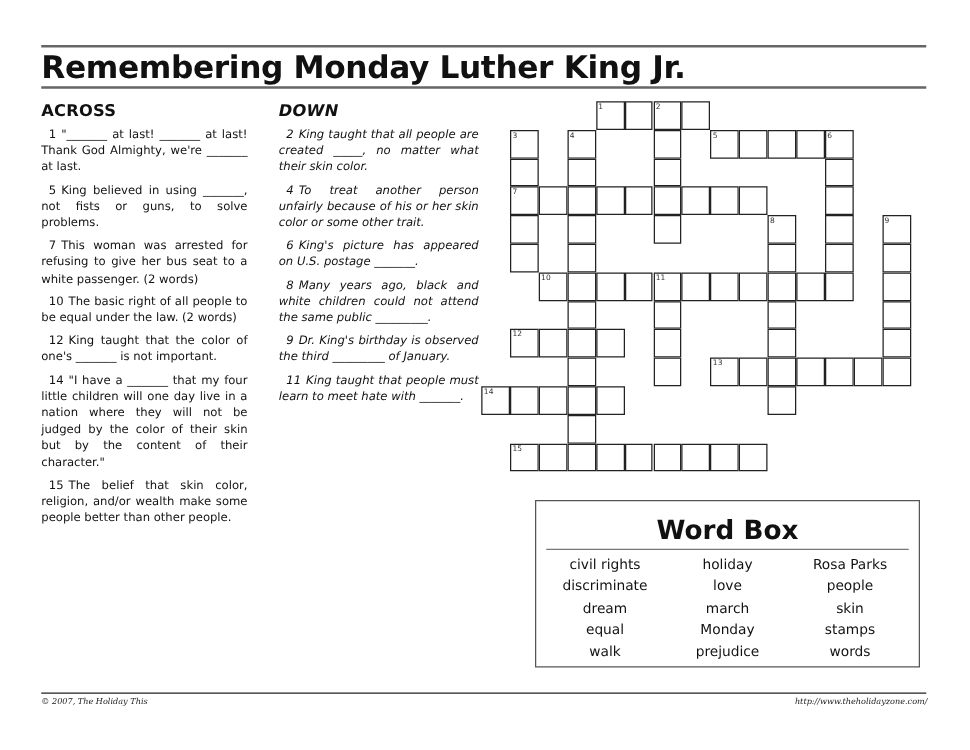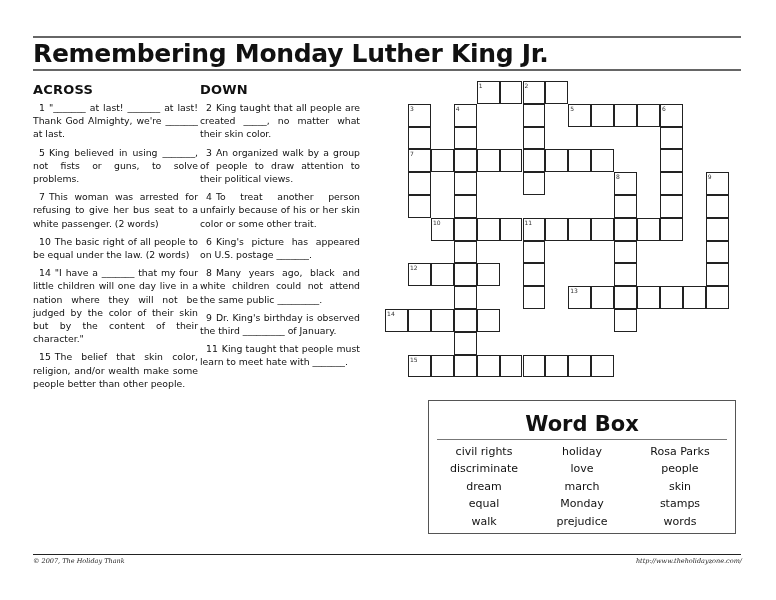--- a/index.html
+++ b/index.html
@@ -10,21 +10,21 @@
   .rule { position: absolute; left: 33px; width: 708px; background: #666; }
   #rule-top { top: 36px; height: 2px; }
   #rule-mid { top: 69px; height: 2px; }
   #rule-foot { top: 554px; height: 1px; background: #222; }
   #title {
     position: absolute; left: 33px; top: 38px; font-size: 25px; font-weight: bold;
     letter-spacing: -0.3px; line-height: 31px; white-space: nowrap;
   }
   .col { position: absolute; top: 82px; font-size: 9.3px; line-height: 13.2px; }
   #across { left: 33px; width: 165px; }
-  #down { left: 200px; width: 160px; }
+  #down { left: 223px; width: 160px; font-style: italic; }
   .col h2 { margin: 0 0 3px 0; font-size: 13px; font-weight: bold; letter-spacing: 0.2px; line-height: 16px; }
   .clue { margin: 0 0 5px 0; text-align: justify; }
   .clue .num { display: inline-block; margin-left: 6px; margin-right: 4px; }
   #grid { position: absolute; left: 0; top: 0; width: 776px; height: 600px; pointer-events: none; }
   .cell {
     position: absolute; width: 22.9px; height: 22.8px; box-sizing: border-box;
     border: 1.5px solid #222; background: #fff; pointer-events: auto;
   }
   .cell .n { position: absolute; left: 1px; top: 0px; font-size: 6px; line-height: 7px; color: #333; }
   #wordbox {
@@ -52,30 +52,30 @@
 <div id="title">Remembering Monday Luther King Jr.</div>
 <div class="rule" id="rule-mid"></div>
 
 <div class="col" id="across">
   <h2>ACROSS</h2>
   <div id="across-list">
       <p class="clue"><span class="num">1</span><span>"_______ at last! _______ at last! Thank God Almighty, we're _______ at last.</span></p>
       <p class="clue"><span class="num">5</span><span>King believed in using _______, not fists or guns, to solve problems.</span></p>
       <p class="clue"><span class="num">7</span><span>This woman was arrested for refusing to give her bus seat to a white passenger. (2 words)</span></p>
       <p class="clue"><span class="num">10</span><span>The basic right of all people to be equal under the law. (2 words)</span></p>
+      <p class="clue"><span class="num">12</span><span>King taught that the color of one's _______ is not important.</span></p>
       <p class="clue"><span class="num">14</span><span>"I have a _______ that my four little children will one day live in a nation where they will not be judged by the color of their skin but by the content of their character."</span></p>
       <p class="clue"><span class="num">15</span><span>The belief that skin color, religion, and/or wealth make some people better than other people.</span></p>
     </div>
 </div>
 
 <div class="col" id="down">
   <h2>DOWN</h2>
   <div id="down-list">
       <p class="clue"><span class="num">2</span><span>King taught that all people are created _____, no matter what their skin color.</span></p>
-      <p class="clue"><span class="num">3</span><span>An organized walk by a group of people to draw attention to their political views.</span></p>
       <p class="clue"><span class="num">4</span><span>To treat another person unfairly because of his or her skin color or some other trait.</span></p>
       <p class="clue"><span class="num">6</span><span>King's picture has appeared on U.S. postage _______.</span></p>
       <p class="clue"><span class="num">8</span><span>Many years ago, black and white children could not attend the same public _________.</span></p>
       <p class="clue"><span class="num">9</span><span>Dr. King's birthday is observed the third _________ of January.</span></p>
       <p class="clue"><span class="num">11</span><span>King taught that people must learn to meet hate with _______.</span></p>
     </div>
 </div>
 
 <div id="grid">
     <div class="cell" style="left: 476.7px; top: 81px;">
@@ -211,14 +211,14 @@
       <div>equal</div>
       <div>Monday</div>
       <div>stamps</div>
       <div>walk</div>
       <div>prejudice</div>
       <div>words</div>
     </div>
 </div>
 
 <div class="rule" id="rule-foot"></div>
-<div class="footer" id="footer-left">© 2007, The Holiday Thank</div>
+<div class="footer" id="footer-left">© 2007, The Holiday This</div>
 <div class="footer" id="footer-right">http://www.theholidayzone.com/</div>
 
 </body></html>

